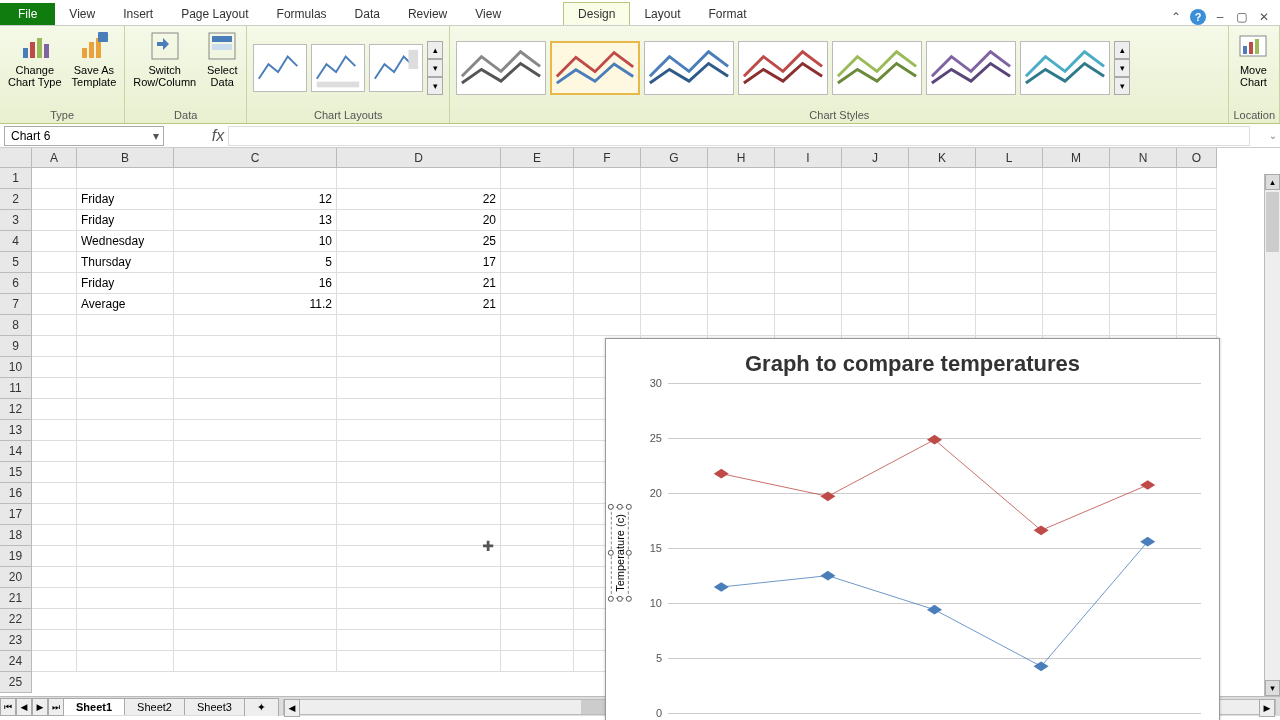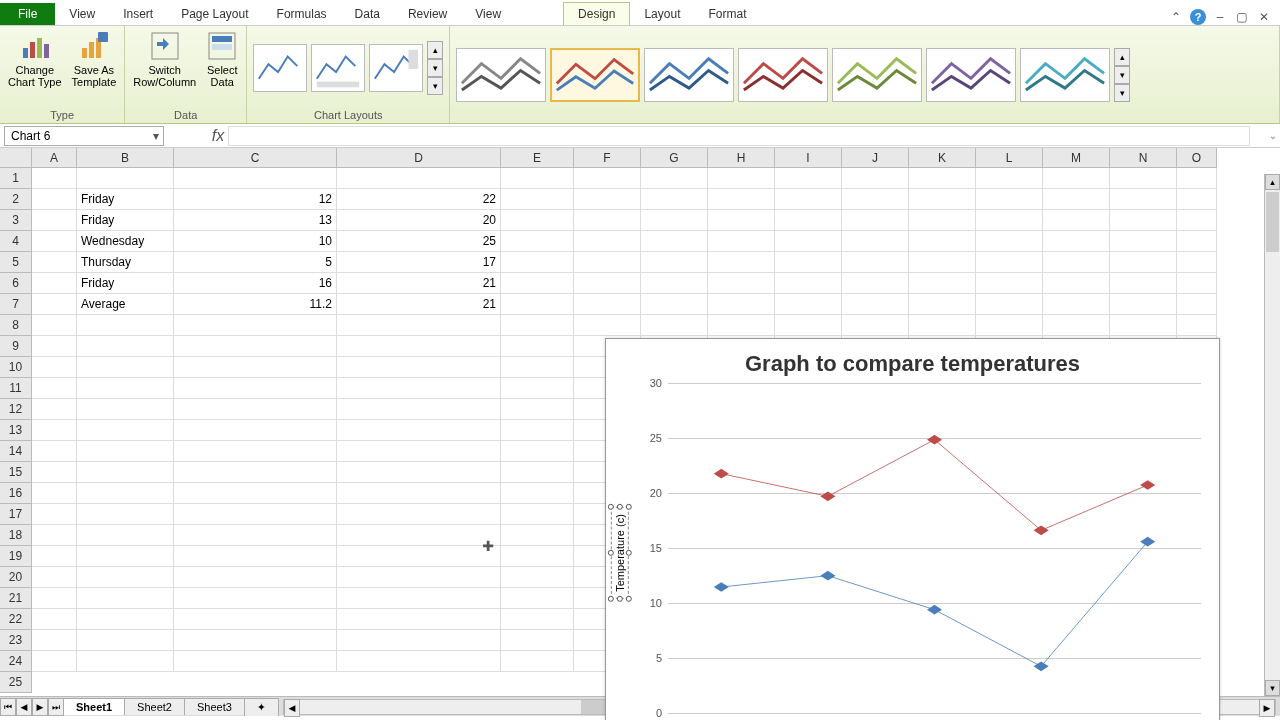--- a/index.html
+++ b/index.html
@@ -204,22 +204,38 @@
       <div class="gallery-item style"><svg viewBox="0 0 90 54">
             <polyline points="5,35 25,15 45,30 65,10 85,25" fill="none" stroke="#4bacc6" stroke-width="3"></polyline>
             <polyline points="5,42 25,28 45,40 65,22 85,35" fill="none" stroke="#2e7a8a" stroke-width="3"></polyline>
           </svg></div>
       <div class="gallery-scroll">
           <div>▴</div>
           <div>▾</div>
           <div>▾</div>
         </div>
     </div>
-  </div>
-
+    <div class="group-label">Chart Styles</div>
+  </div>
+
+  <div class="ribbon-group">
+    <div class="group-items">
+      <div class="ribbon-btn">
+        <svg class="btn-icon" viewBox="0 0 32 32">
+            <rect x="3" y="6" width="26" height="20" fill="#fff" stroke="#888"></rect>
+            <rect x="6" y="16" width="4" height="8" fill="#4a7ebb"></rect>
+            <rect x="12" y="12" width="4" height="12" fill="#be4b48"></rect>
+            <rect x="18" y="9" width="4" height="15" fill="#9bbb59"></rect>
+          </svg>
+        <span style="white-space:pre-line">Move
+Chart</span>
+      </div>
+    </div>
+    <div class="group-label">Location</div>
+  </div>
 </div>
 
 <div class="formula-row">
   <div class="name-box">Chart 6</div>
   <div style="width:40px"></div>
   <div class="fx-icon">fx</div>
   <div class="formula-input"></div>
   <div class="fb-expand">⌄</div>
 </div>
 

